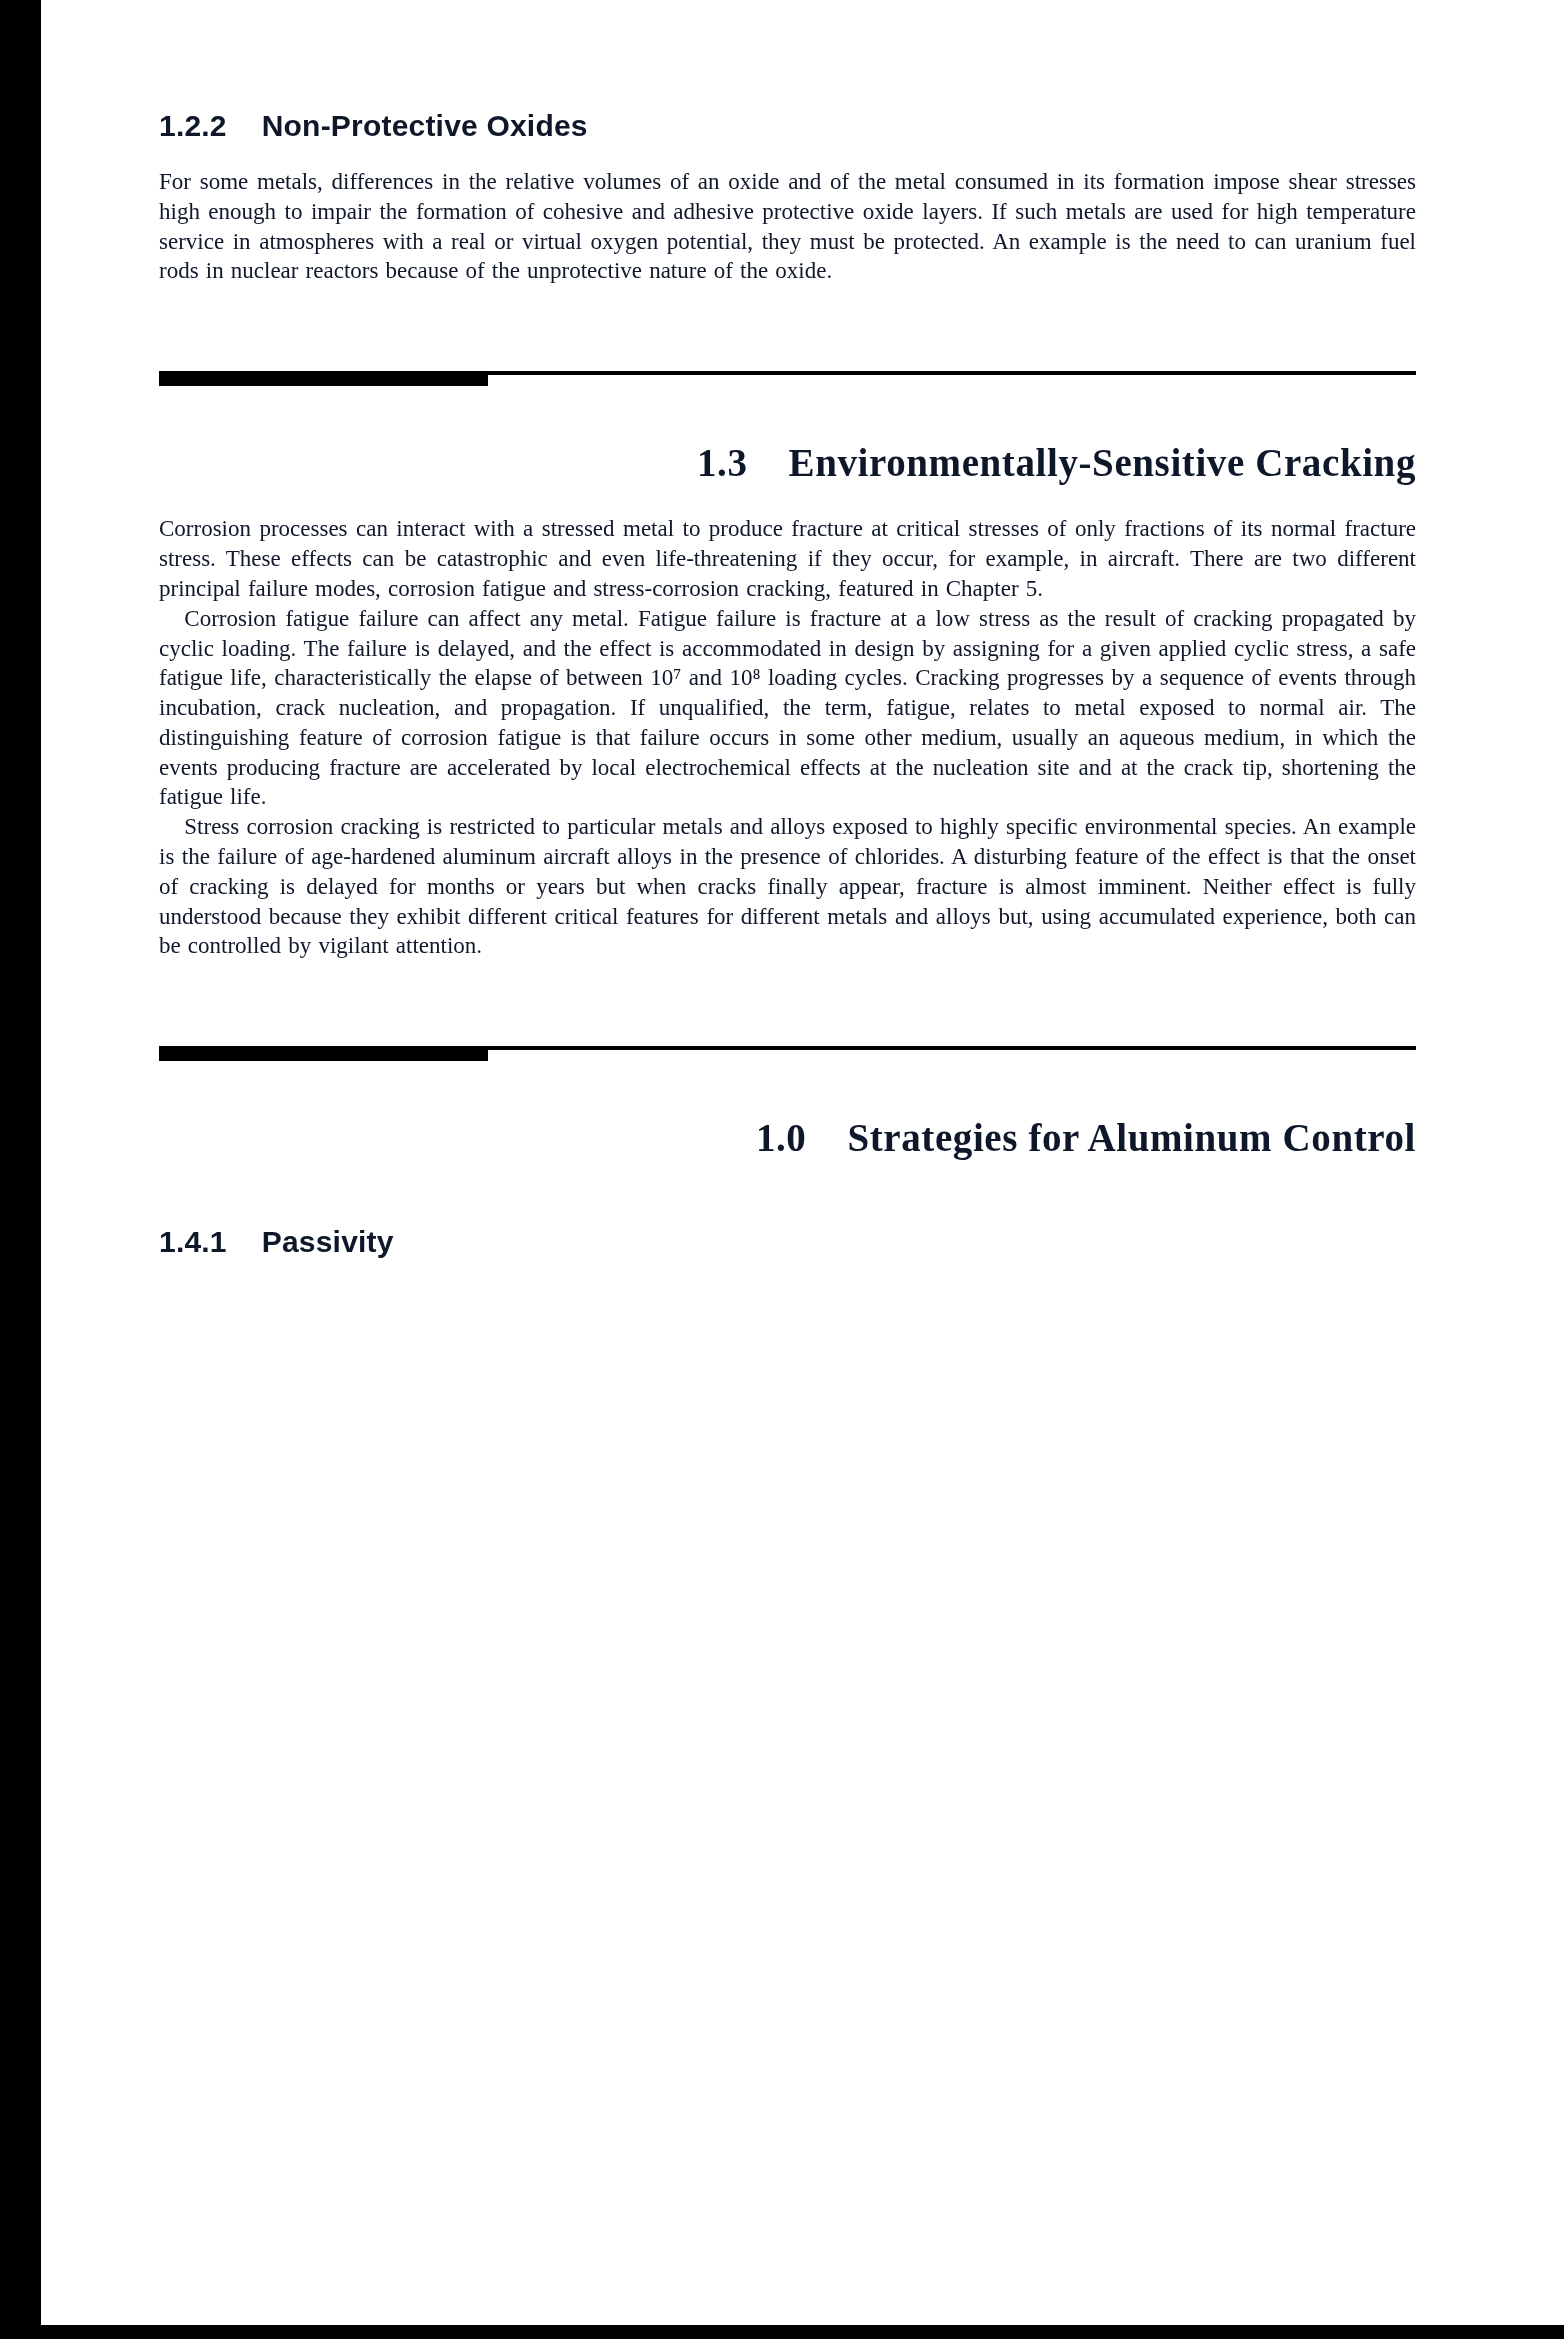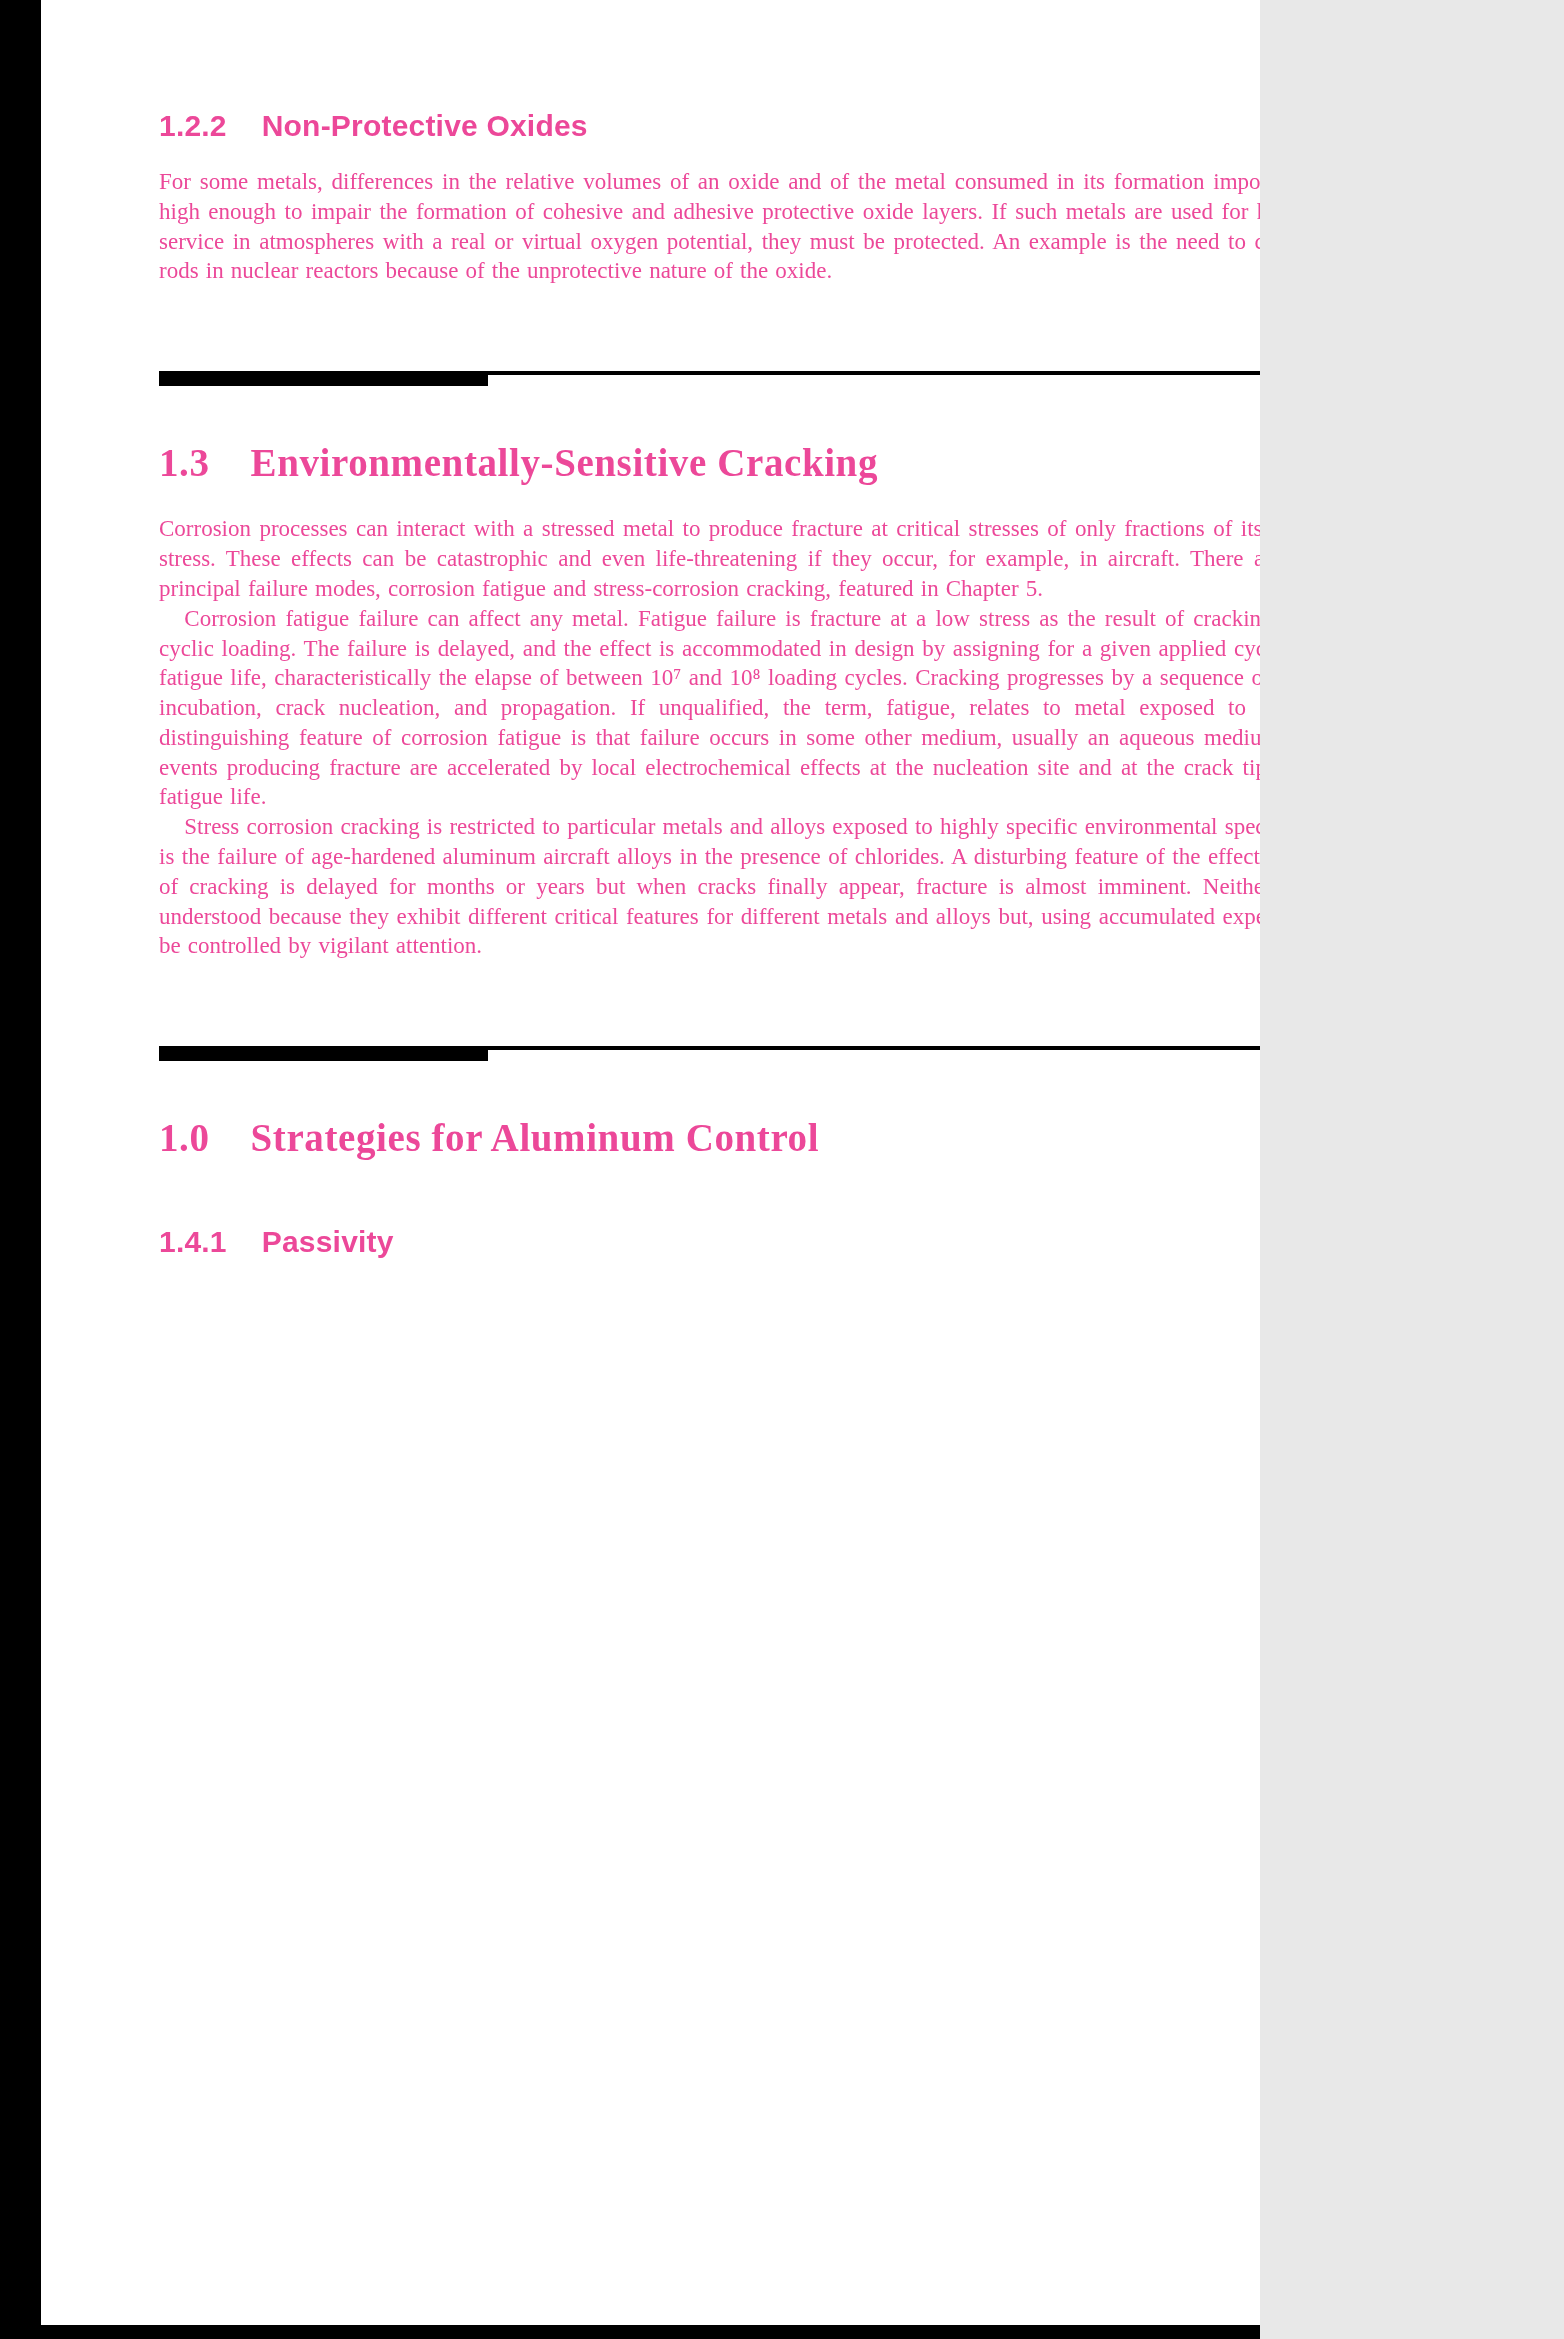--- a/index.html
+++ b/index.html
@@ -2,26 +2,26 @@
 <html style="font-size:14.8px"><head>
 <meta charset="utf-8">
 <style>
   html, body {
     margin: 0;
     padding: 0;
     background: #e8e8e8;
   }
   .page {
     position: relative;
-    width: 1260px;
+    width: 1564px;
     height: 2340px;
     background: #ffffff;
     overflow: hidden;
     font-family: "Liberation Serif", serif;
-    color: #ec4899;
+    color: #0f172a;
   }
   .scan-edge-left {
     position: absolute;
     left: 0;
     top: 0;
     width: 41px;
     height: 100%;
     background: #000;
   }
   .scan-edge-bottom {
@@ -45,20 +45,21 @@
     margin: 0 0 24px 0;
     letter-spacing: 0.2px;
   }
   .subheading .h-title { margin-left: 35px; }
   .sectionheading {
     font-family: "Liberation Serif", serif;
     font-weight: bold;
     font-size: 39px;
     letter-spacing: 0.6px;
     margin: 0 0 29.5px 0;
+    text-align: right;
   }
   .sectionheading .h-title { margin-left: 41px; }
   p.body-par {
     font-size: 23px;
     line-height: 1.295;
     text-align: justify;
     margin: 0;
     word-spacing: 1.4px;
   }
   p.body-par.indent { text-indent: 1.1em; }

